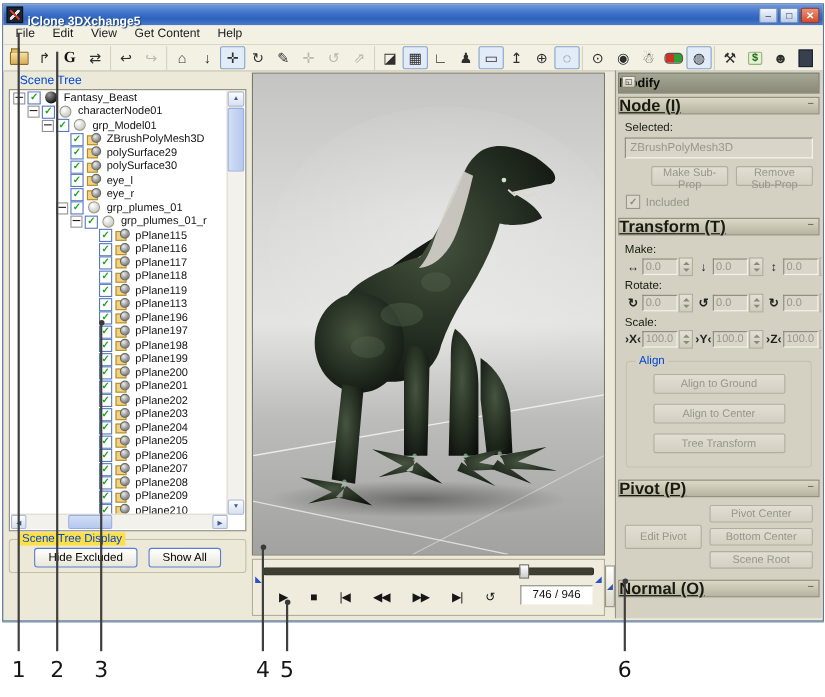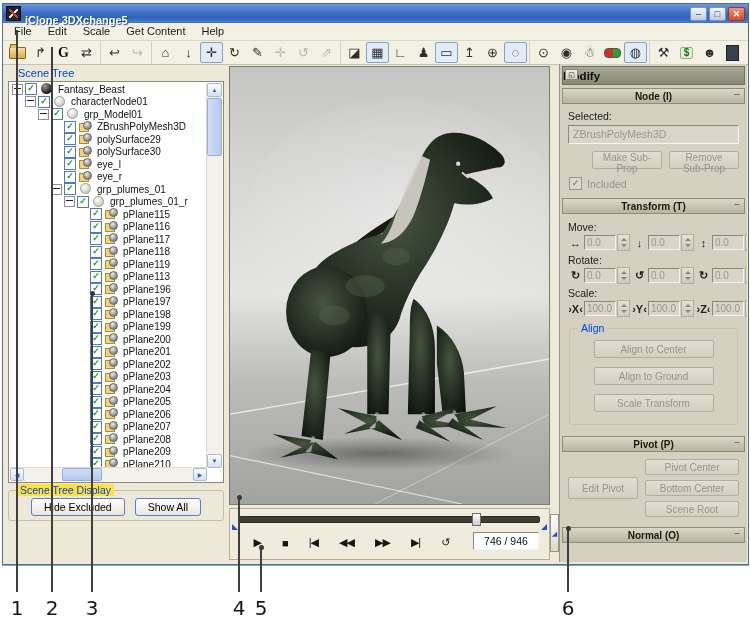--- a/index.html
+++ b/index.html
@@ -86,21 +86,21 @@
   
   .splitter{width:9px;flex:none;position:relative;}
   .split-btn{position:absolute;bottom:10px;left:0;width:9px;height:38px;background:linear-gradient(#ffffff,#dcd9ca);border:1px solid #9a9685;padding:0;font-size:7px;color:#2a52b0;line-height:7px;cursor:default;}
 
   
   .right-panel{width:187px;flex:none;background:#d4d1c3;border-left:1px solid #98948a;font-size:10.5px;color:#1a1a10;overflow:hidden;}
   .modify-hdr{height:17px;background:linear-gradient(#a6a896,#888a76);border:1px solid #70725d;margin:2px 2px 3px 2px;display:flex;align-items:center;position:relative;}
   .modify-title{flex:1;text-align:left;font-weight:bold;font-size:11.5px;color:#0c0c06;}
   .dock-btn{position:absolute;left:2px;top:2px;width:13px;height:11px;background:linear-gradient(#f2f0e6,#cfccbd);border:1px solid #8a8876;font-size:7px;line-height:8px;padding:0;color:#333;cursor:default;}
   .sec-hdr{height:14px;background:linear-gradient(#dbd8c7,#b7b4a1);border:1px solid #8f8c78;margin:2px 2px 0 2px;display:flex;align-items:center;position:relative;}
-  .sec-title{flex:1;text-align:center;font-weight:bold;font-size:10px;}
+  .sec-title{flex:1;font-weight:bold;font-size:15px;text-decoration:underline;}
   .sec-min{position:absolute;right:4px;top:0;font-size:10px;color:#55523f;line-height:12px;}
   .sec-body{padding:4px 8px 5px 8px;}
   .lbl{margin:2px 0 3px 0;}
   .dis-input{height:15px;background:#d9d6c9;border:1px solid;border-color:#8a8876 #f8f7ee #f8f7ee #8a8876;color:#9a978a;padding:1px 4px;line-height:14px;}
   .dis-btn{background:linear-gradient(#e2dfd2,#d3d0c2);border:1px solid #b1ae9d;border-radius:2px;color:#97958а;color:#97958a;font-size:10px;height:18px;padding:0 5px;cursor:default;}
   .subprop-row{display:flex;gap:7px;margin:7px 0 1px 0;padding-left:24px;}
   .subprop-row .dis-btn{flex:1;}
   .inc-row{display:flex;align-items:center;gap:5px;margin:8px 0 1px 1px;}
   .xp-check{width:11px;height:11px;border:1px solid #9a978a;background:#dcd9cc;font-size:9px;font-weight:bold;color:#8b897c;line-height:10px;text-align:center;flex:none;}
   .xp-check.live{background:#fff;border-color:#6b86c4;}
@@ -141,21 +141,21 @@
       <span class="win-controls">
         <button class="winbtn">–</button>
         <button class="winbtn">□</button>
         <button class="winbtn close">✕</button>
       </span>
     </div>
 
     <div class="menubar" id="menubar">
         <span class="menu-item">File</span>
         <span class="menu-item">Edit</span>
-        <span class="menu-item">Scale</span>
+        <span class="menu-item">View</span>
         <span class="menu-item">Get Content</span>
         <span class="menu-item">Help</span>
       </div>
     <div class="toolbar" id="toolbar">
         <div class="tb-group">
           <button class="tb-btn">
             <span class="tb-glyph k-folder"></span>
           </button>
           <button class="tb-btn">
             <span class="tb-glyph">↱</span>
@@ -575,21 +575,21 @@
           </div>
         </div>
 
         <div class="sec-hdr">
           <span class="sec-title">Transform (T)</span>
           <span class="sec-min">−</span>
         </div>
         <div class="sec-body">
           <div id="transform-rows">
               <div class="t-row">
-                <div class="t-label">Move:</div>
+                <div class="t-label">Make:</div>
                 <div class="t-fields">
                   <span class="t-field">
                     <span class="t-icon">↔</span>
                     <span class="t-input">0.0</span>
                     <span class="t-spin">
                       <span class="spin-up"></span>
                       <span class="spin-dn"></span>
                     </span>
                   </span>
                   <span class="t-field">
@@ -656,23 +656,23 @@
                     <span class="t-icon">›Z‹</span>
                     <span class="t-input">100.0</span>
                     <span class="t-spin"></span>
                   </span>
                 </div>
               </div>
             </div>
           <div class="align-box">
             <span class="align-lbl">Align</span>
             <div id="align-buttons">
+                <button class="dis-btn">Align to Ground</button>
                 <button class="dis-btn">Align to Center</button>
-                <button class="dis-btn">Align to Ground</button>
-                <button class="dis-btn">Scale Transform</button>
+                <button class="dis-btn">Tree Transform</button>
               </div>
           </div>
         </div>
 
         <div class="sec-hdr">
           <span class="sec-title">Pivot (P)</span>
           <span class="sec-min">−</span>
         </div>
         <div class="pivot-body">
           <div class="pivot-left">

